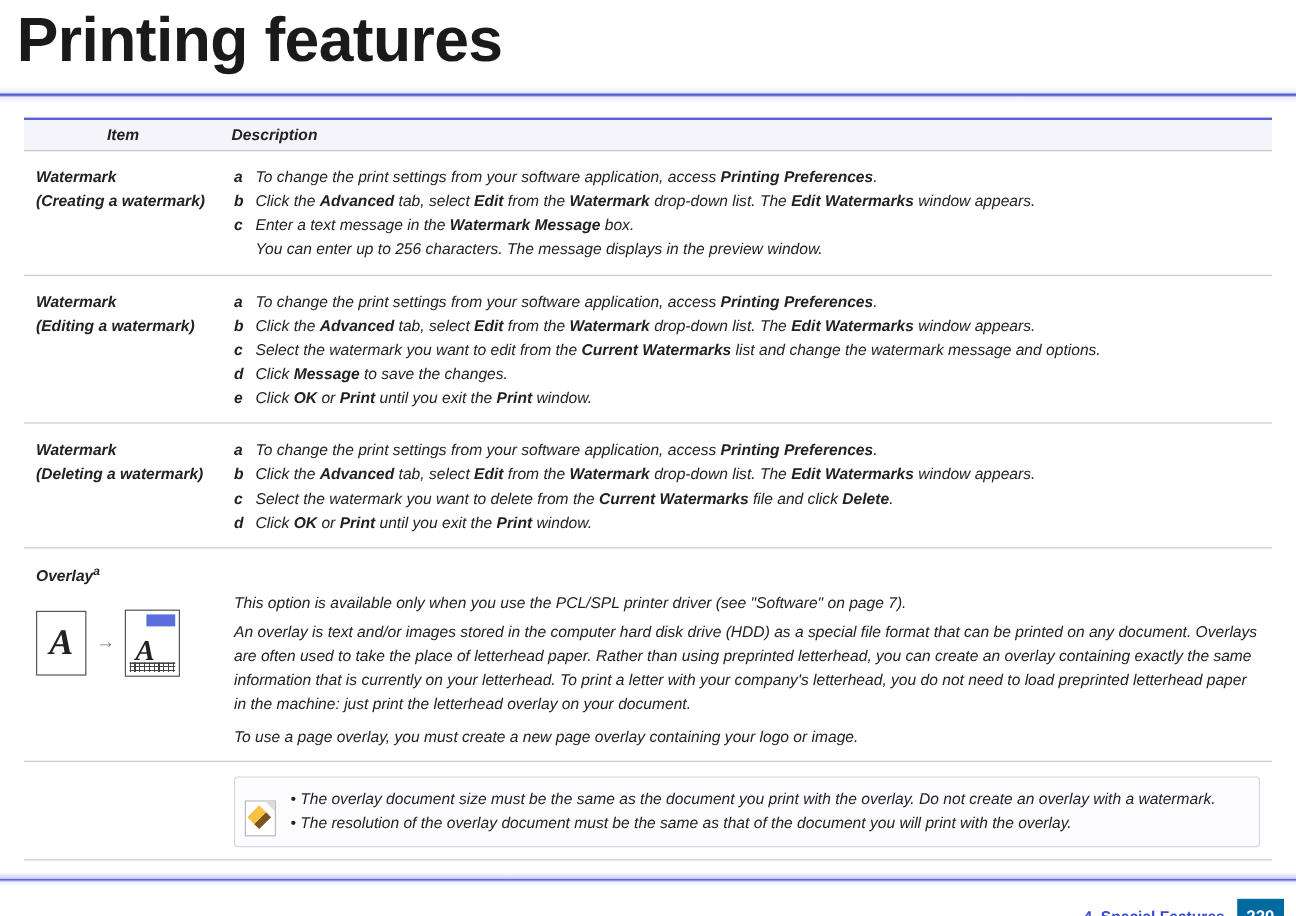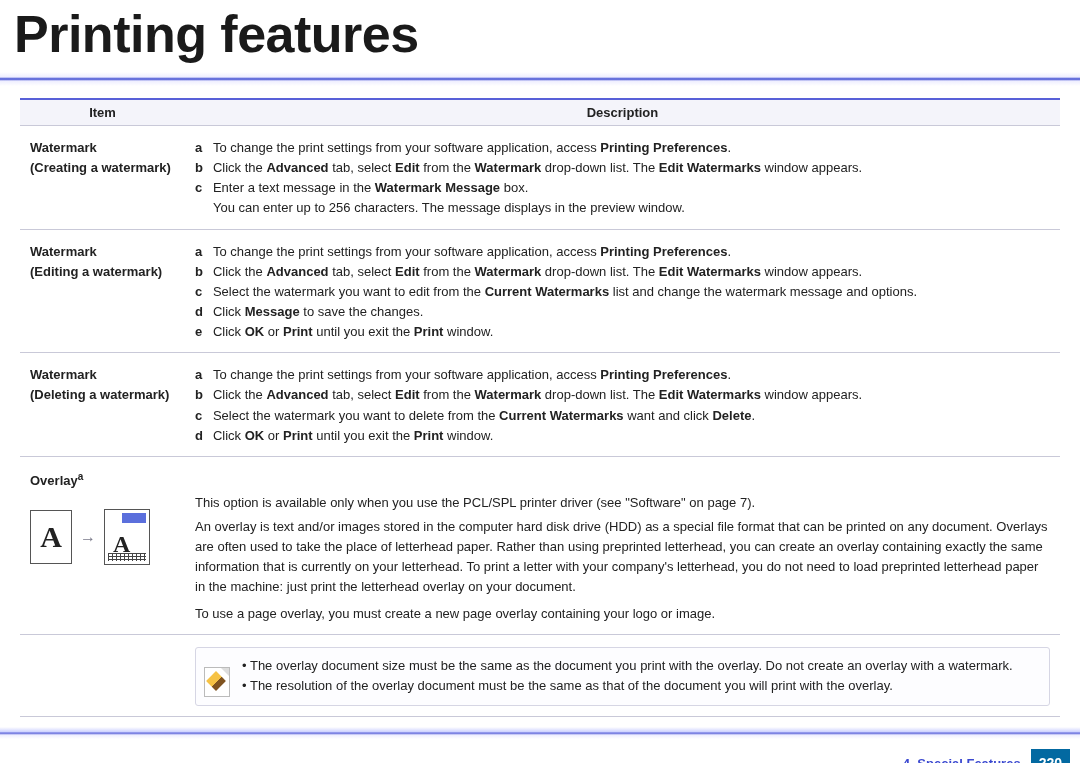--- a/index.html
+++ b/index.html
@@ -24,38 +24,39 @@
     margin: 8px 0 0 0;
     background: linear-gradient(to bottom,
       #fff 0,
       #eef 5px,
       #3b49d0 7px,
       #eef 9px,
       #fff 14px);
   }
   .content {
     margin: 12px 20px 0 20px;
+    font-style: italic;
   }
   table.feat {
     width: 100%;
     border-collapse: collapse;
     border-top: 1px solid #c9c9d8;
     border-bottom: 1px solid #c9c9d8;
   }
   table.feat th {
     background: #f4f4fa;
     border-top: 2px solid #5860d8;
     border-bottom: 1px solid #c9c9d8;
     padding: 5px 8px;
     font-weight: 700;
     color: #222;
     font-size: 13px;
   }
   table.feat th.col-item { width: 165px; text-align: center; }
-  table.feat th.col-desc { text-align: center; }
+  table.feat th.col-desc { text-align: left; }
   table.feat td {
     border-bottom: 1px solid #c9c9d8;
     padding: 12px 10px 10px 10px;
     vertical-align: top;
     line-height: 1.55;
   }
   table.feat tr:last-child td { border-bottom: none; }
   td.item-cell {
     font-weight: 700;
     font-size: 13px;
@@ -280,21 +281,21 @@
             </div>
             <div class="step-row">
               <span class="step-letter">b</span>
               <span class="step-text">
                 <span>Click the </span><span class="b">Advanced</span><span> tab, select </span><span class="b">Edit</span><span> from the </span><span class="b">Watermark</span><span> drop-down list. The </span><span class="b">Edit Watermarks</span><span> window appears.</span>
               </span>
             </div>
             <div class="step-row">
               <span class="step-letter">c</span>
               <span class="step-text">
-                <span>Select the watermark you want to delete from the </span><span class="b">Current Watermarks</span><span> want and click </span><span class="b">Delete</span><span>.</span>
+                <span>Select the watermark you want to delete from the </span><span class="b">Current Watermarks</span><span> file and click </span><span class="b">Delete</span><span>.</span>
               </span>
             </div>
             <div class="step-row">
               <span class="step-letter">d</span>
               <span class="step-text">
                 <span>Click </span><span class="b">OK</span><span> or </span><span class="b">Print</span><span> until you exit the </span><span class="b">Print</span><span> window.</span>
               </span>
             </div>
           </div>
         </td>

